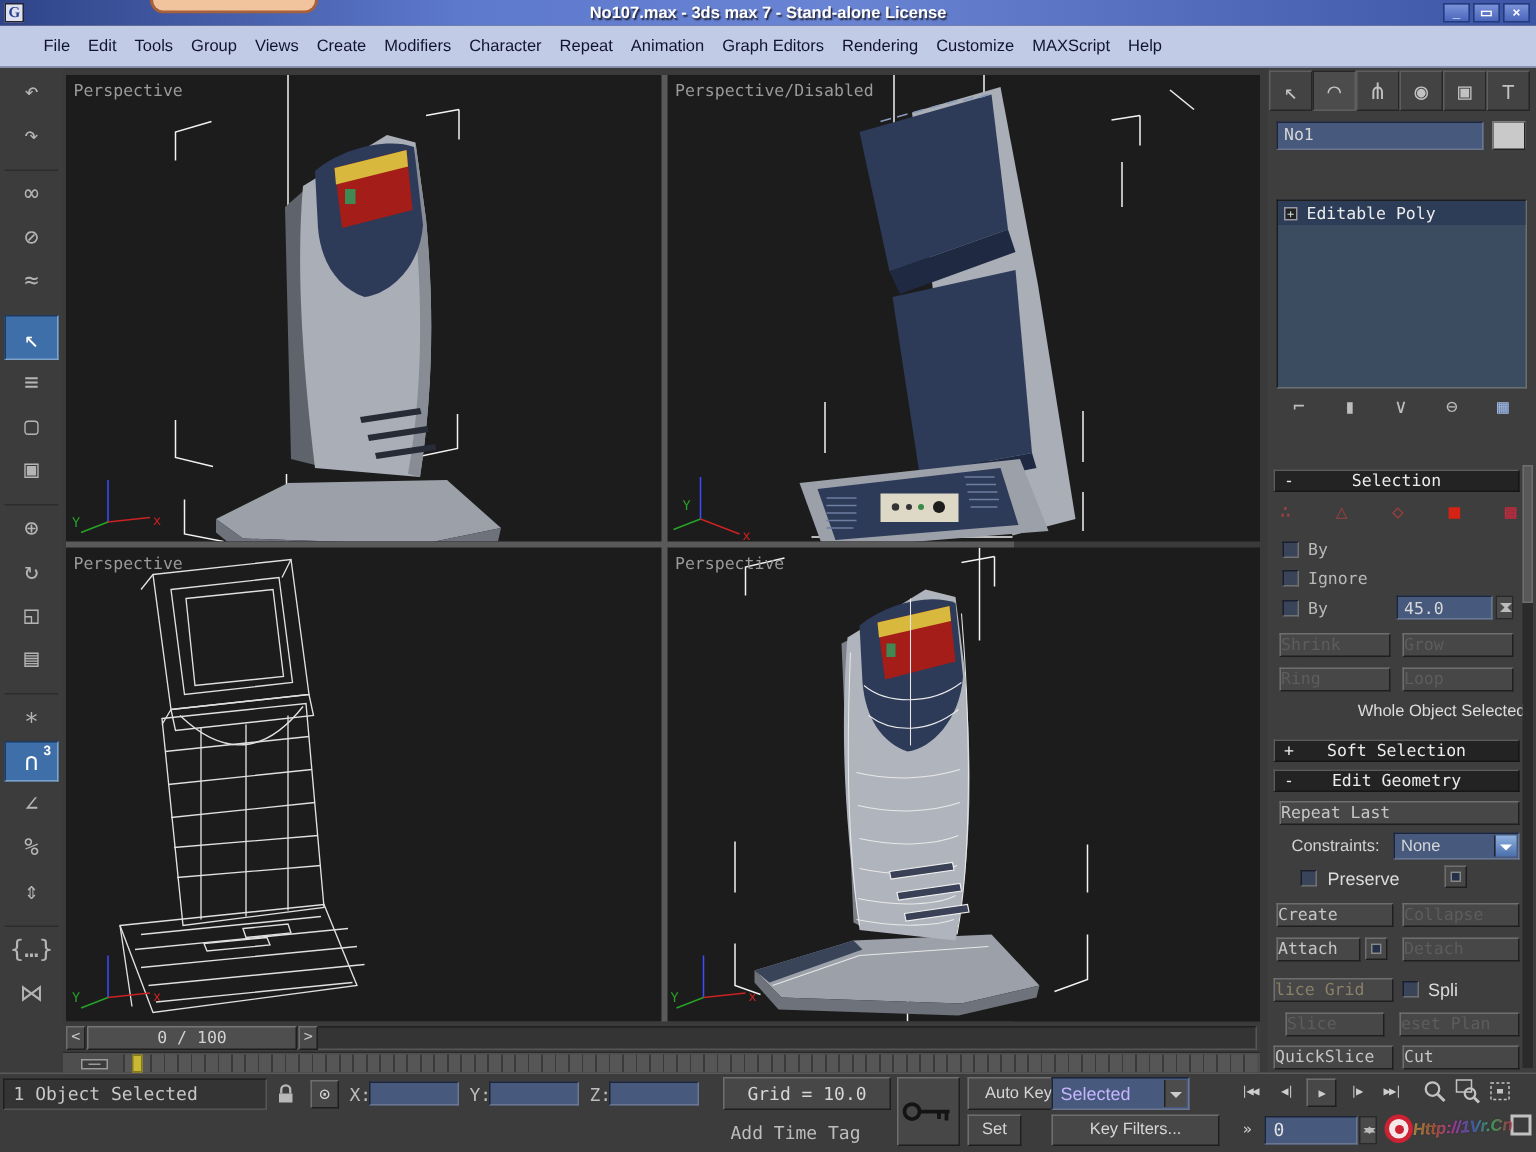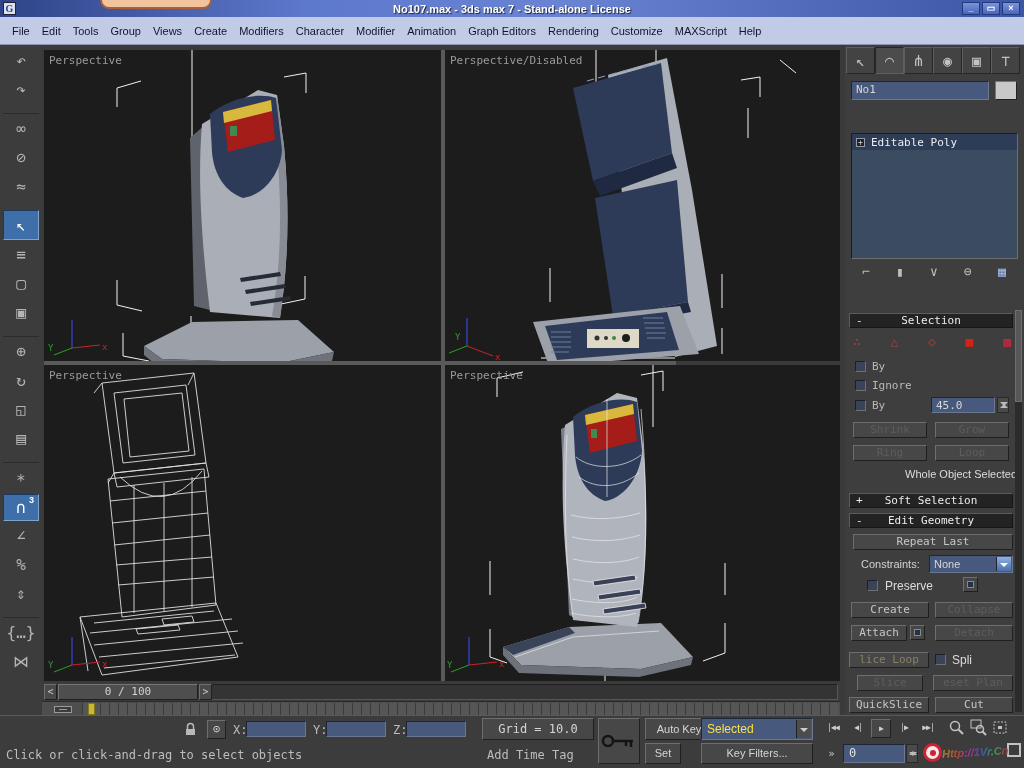--- a/index.html
+++ b/index.html
@@ -17,21 +17,21 @@
   .logo{position:absolute;left:3px;top:2px;width:13px;height:13px;background:#dde2ee;border:1px solid #223;
         color:#2a4290;font:bold 10px/11px "Liberation Serif",serif;text-align:center;}
   .wtitle{width:100%;text-align:center;color:#fff;font:bold 11px "Liberation Sans",sans-serif;
           text-shadow:1px 1px 1px #223;}
   .winbtns{position:absolute;right:4px;top:2px;display:flex;gap:2px;}
   .winbtn{width:18px;height:13px;background:linear-gradient(#7b93d8,#4a66bc);border:1px solid #223a7e;
           color:#fff;font:bold 9px/11px "Liberation Sans",sans-serif;text-align:center;}
 
   
   .menubar{position:absolute;left:0;top:17px;width:1024px;height:28px;background:#c2cbe6;
-           border-bottom:1px solid #8a93b5;display:flex;align-items:center;padding-left:6px;gap:0;z-index:10;}
+           border-bottom:1px solid #8a93b5;display:flex;align-items:center;padding-left:23px;gap:0;z-index:10;}
   .menu-item{font:11px "Liberation Sans",sans-serif;color:#10142e;padding:3px 6px;white-space:nowrap;}
 
   
   .toolbar{position:absolute;left:0;top:45px;width:42px;height:670px;background:#3c3c3c;
            display:flex;flex-direction:column;align-items:center;padding-top:3px;}
   .tb-icon{position:relative;width:36px;height:27px;margin-bottom:2px;color:#b4b4b4;font-size:16px;
            line-height:26px;text-align:center;flex:none;}
   .tb-icon.gap{margin-top:7px;border-top:1px solid #2c2c2c;padding-top:2px;height:30px;}
   .tb-icon.hl{background:#3e6fa9;border:1px solid;border-color:#1d3a5e #7ea4cc #7ea4cc #1d3a5e;color:#fff;}
   .tb-badge{position:absolute;right:4px;top:0px;font:bold 9px "Liberation Sans",sans-serif;color:#fff;}
@@ -64,21 +64,21 @@
            text-align:center;background:#222;flex:none;}
   .stack-tools{position:absolute;left:4px;top:219px;width:170px;display:flex;justify-content:space-around;
                color:#bdbdbd;font-size:13px;}
   .stack-tools span{width:22px;text-align:center;}
   .rollout{position:absolute;left:4px;width:164px;height:15px;background:#232323;
            border:1px solid;border-color:#5c5c5c #161616 #161616 #5c5c5c;color:#ececec;
            font-size:11px;line-height:13px;text-align:center;}
   .ro-tg{position:absolute;left:6px;}
   .pbtn{position:absolute;height:16px;background:#474747;border:1px solid;
         border-color:#6e6e6e #1f1f1f #1f1f1f #6e6e6e;color:#c6c6c6;font-size:11px;line-height:14px;
-        text-align:center;overflow:hidden;white-space:nowrap;font-family:"DejaVu Sans Mono",monospace;}
+        text-align:left;overflow:hidden;white-space:nowrap;font-family:"DejaVu Sans Mono",monospace;}
   .pbtn.dis{color:#5d5d5d;}
   .pbtn.gold{color:#8a8068;}
   .chk{position:absolute;width:11px;height:11px;background:#3a4458;border:1px solid;
        border-color:#191f2c #707070 #707070 #191f2c;}
   .cplabel{position:absolute;color:#b9b9b9;font-size:11px;white-space:nowrap;}
   .spin{position:absolute;width:12px;background:#4a4a4a;border:1px solid #2a2a2a;}
   .spin:before{content:"";position:absolute;left:2px;top:2px;border:4px solid transparent;border-bottom-color:#bbb;}
   .spin:after{content:"";position:absolute;left:2px;bottom:2px;border:4px solid transparent;border-top-color:#bbb;}
   .subobj{position:absolute;left:8px;top:289px;width:158px;display:flex;justify-content:space-between;font-size:13px;}
   .setbox{position:absolute;width:15px;height:15px;background:#474747;border:1px solid;
@@ -139,21 +139,21 @@
 
   <div class="menubar">
     <span class="menu-item">File</span>
     <span class="menu-item">Edit</span>
     <span class="menu-item">Tools</span>
     <span class="menu-item">Group</span>
     <span class="menu-item">Views</span>
     <span class="menu-item">Create</span>
     <span class="menu-item">Modifiers</span>
     <span class="menu-item">Character</span>
-    <span class="menu-item">Modifier</span>
+    <span class="menu-item">Repeat</span>
     <span class="menu-item">Animation</span>
     <span class="menu-item">Graph Editors</span>
     <span class="menu-item">Rendering</span>
     <span class="menu-item">Customize</span>
     <span class="menu-item">MAXScript</span>
     <span class="menu-item">Help</span>
   </div>
 
   <div class="toolbar">
     <span class="tb-icon">↶</span>
@@ -412,21 +412,21 @@
       <span class="dd-arrow"></span>
     </div>
     <span class="chk" style="left:22px;top:535px;"></span>
     <span class="cplabel sans" style="left:40px;top:534px;font-size:12px;color:#dcdcdc;">Preserve</span>
     <span class="setbox" style="left:118px;top:532px;"></span>
     <div class="pbtn" style="left:6px;top:557px;width:78px;">Create</div>
     <div class="pbtn dis" style="left:90px;top:557px;width:78px;">Collapse</div>
     <div class="pbtn" style="left:6px;top:580px;width:56px;">Attach</div>
     <span class="setbox" style="left:65px;top:580px;"></span>
     <div class="pbtn dis" style="left:90px;top:580px;width:78px;">Detach</div>
-    <div class="pbtn gold" style="left:4px;top:607px;width:80px;">lice Loop</div>
+    <div class="pbtn gold" style="left:4px;top:607px;width:80px;">lice Grid</div>
     <span class="chk" style="left:90px;top:609px;"></span>
     <span class="cplabel sans" style="left:107px;top:608px;font-size:12px;color:#dcdcdc;">Spli</span>
     <div class="pbtn dis" style="left:12px;top:630px;width:66px;">Slice</div>
     <div class="pbtn dis" style="left:88px;top:630px;width:80px;">eset Plan</div>
     <div class="pbtn" style="left:4px;top:652px;width:80px;">QuickSlice</div>
     <div class="pbtn" style="left:90px;top:652px;width:78px;">Cut</div>
 
     <div class="cp-scroll">
         <div class="cp-thumb"></div>
       </div>
@@ -439,20 +439,21 @@
     <div class="ts-btn" style="left:157px;">&gt;</div>
   </div>
 
   <div class="trackbar">
     <div class="tb-range"></div>
     <div class="tb-ruler"></div>
     <div class="tb-marker"></div>
   </div>
 
   <div class="statusbar">
+    <div class="sb-box" style="left:2px;top:3px;width:176px;height:21px;">1 Object Selected</div>
     <span style="position:absolute;left:184px;top:5px;">
       <svg width="13" height="16">
           <path d="M3.5,8 V5.5 a3,3 0 0 1 6,0 V8" stroke="#b8b8b8" stroke-width="1.5" fill="none"></path>
           <rect x="2" y="8" width="9" height="6" fill="#b8b8b8"></rect>
         </svg>
     </span>
     <div class="sb-btn" style="left:207px;top:4px;width:19px;height:19px;font-size:12px;line-height:17px;">⊙</div>
     <span class="sb-label" style="left:233px;top:7px;">X:</span>
     <div class="sb-field" style="left:246px;top:5px;width:60px;height:16px;"></div>
     <span class="sb-label" style="left:313px;top:7px;">Y:</span>
@@ -463,36 +464,35 @@
     <div class="sb-btn" style="left:598px;top:2px;width:42px;height:46px;">
       <svg width="36" height="22" style="margin-top:11px;">
         <circle cx="7" cy="11" r="5" stroke="#141414" stroke-width="2.5" fill="none"></circle>
         <line x1="12" y1="11" x2="32" y2="11" stroke="#141414" stroke-width="2.5"></line>
         <line x1="25" y1="11" x2="25" y2="16" stroke="#141414" stroke-width="2.5"></line>
         <line x1="30" y1="11" x2="30" y2="17" stroke="#141414" stroke-width="2.5"></line>
       </svg>
     </div>
     <div class="sb-btn sans" style="left:645px;top:2px;width:68px;height:22px;font-size:11px;line-height:20px;">Auto Key</div>
     <div class="sb-btn sans" style="left:645px;top:27px;width:36px;height:21px;font-size:11px;line-height:19px;">Set Key</div>
-    <div class="sb-field sans" style="left:701px;top:2px;width:112px;height:22px;color:#fde047;font-size:12px;line-height:20px;padding-left:5px;">
+    <div class="sb-field sans" style="left:701px;top:2px;width:92px;height:22px;color:#c4b5fd;font-size:12px;line-height:20px;padding-left:5px;">
       <span>Selected</span>
       <span style="position:absolute;right:1px;top:1px;bottom:1px;width:15px;background:#4c4c4c;border-left:1px solid #222;">
           <i style="position:absolute;left:3px;top:8px;border:4px solid transparent;border-top-color:#ccc;"></i>
         </span>
     </div>
     <div class="sb-btn sans" style="left:701px;top:27px;width:112px;height:21px;font-size:11px;line-height:19px;">Key Filters...</div>
     <div class="sb-btn play-glyph" style="left:822px;top:3px;width:22px;height:19px;border:none;background:none;">|◀◀</div>
     <div class="sb-btn play-glyph" style="left:848px;top:3px;width:20px;height:19px;border:none;background:none;">◀|</div>
     <div class="sb-btn play-glyph" style="left:871px;top:3px;width:20px;height:19px;">▶</div>
     <div class="sb-btn play-glyph" style="left:894px;top:3px;width:20px;height:19px;border:none;background:none;">|▶</div>
     <div class="sb-btn play-glyph" style="left:917px;top:3px;width:22px;height:19px;border:none;background:none;">▶▶|</div>
     <div class="sb-btn play-glyph" style="left:822px;top:29px;width:18px;height:17px;border:none;background:none;font-size:10px;">»</div>
     <div class="sb-field" style="left:843px;top:28px;width:62px;height:19px;color:#e2e2e2;font-size:12px;line-height:17px;padding-left:5px;">0</div>
     <span class="spin" style="left:906px;top:28px;height:19px;"></span>
-    <div class="sb-label" style="left:6px;top:32px;">Click or click-and-drag to select objects</div>
     <div class="sb-label" style="left:487px;top:32px;">Add Time Tag</div>
 
     <span class="navicon" style="left:945px;top:3px;">
       <svg width="17" height="17">
           <circle cx="7" cy="7" r="4.5" stroke="#c2c2c2" stroke-width="1.5" fill="none"></circle>
           <line x1="10.5" y1="10.5" x2="15" y2="15" stroke="#c2c2c2" stroke-width="2"></line>
         </svg>
     </span>
     <span class="navicon" style="left:967px;top:3px;">
       <svg width="17" height="17">

